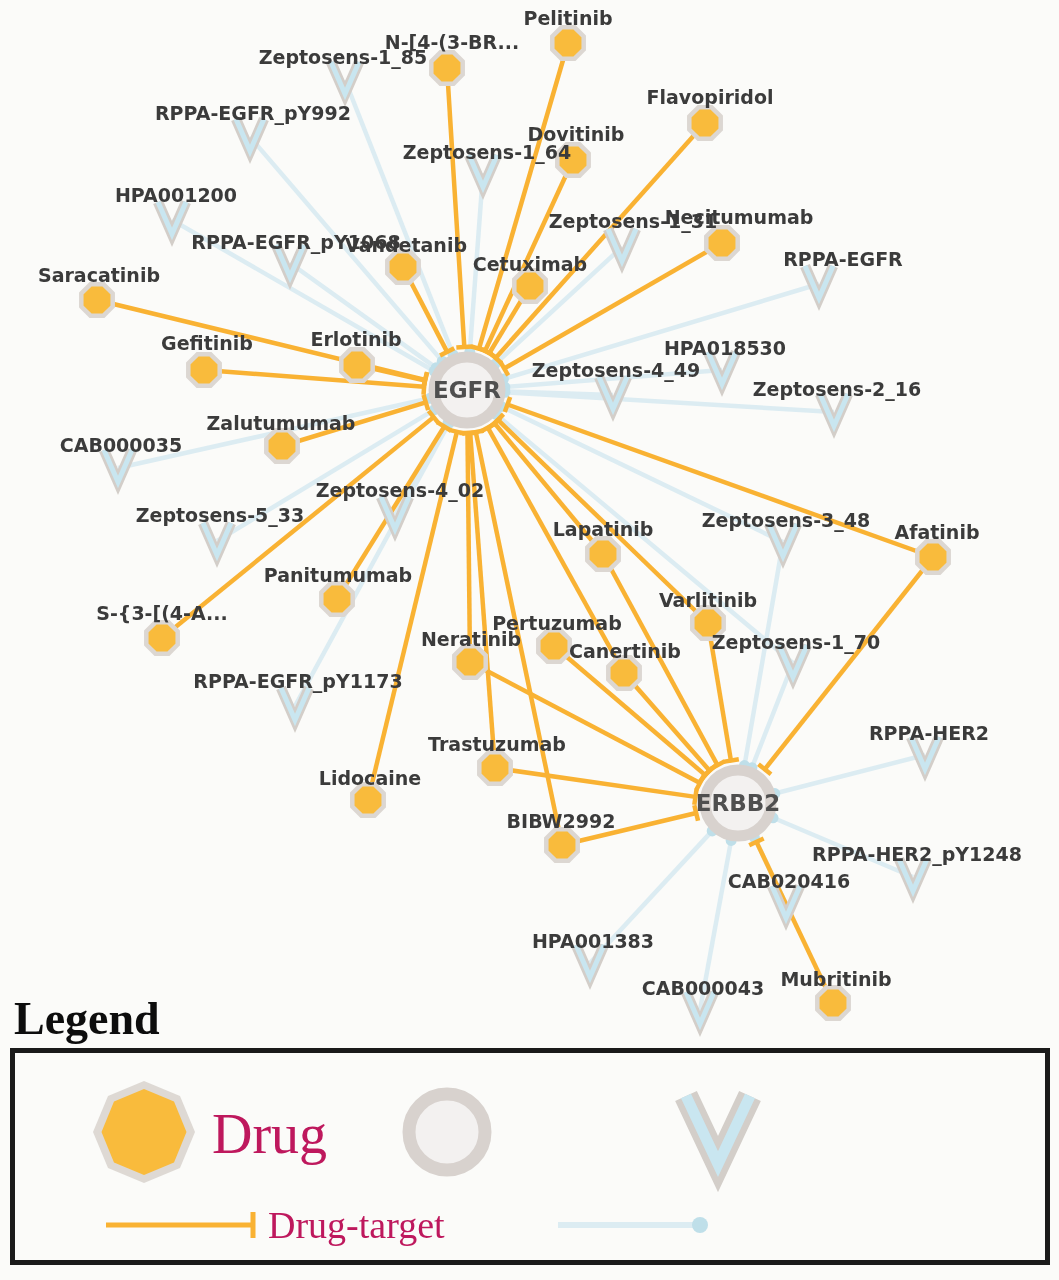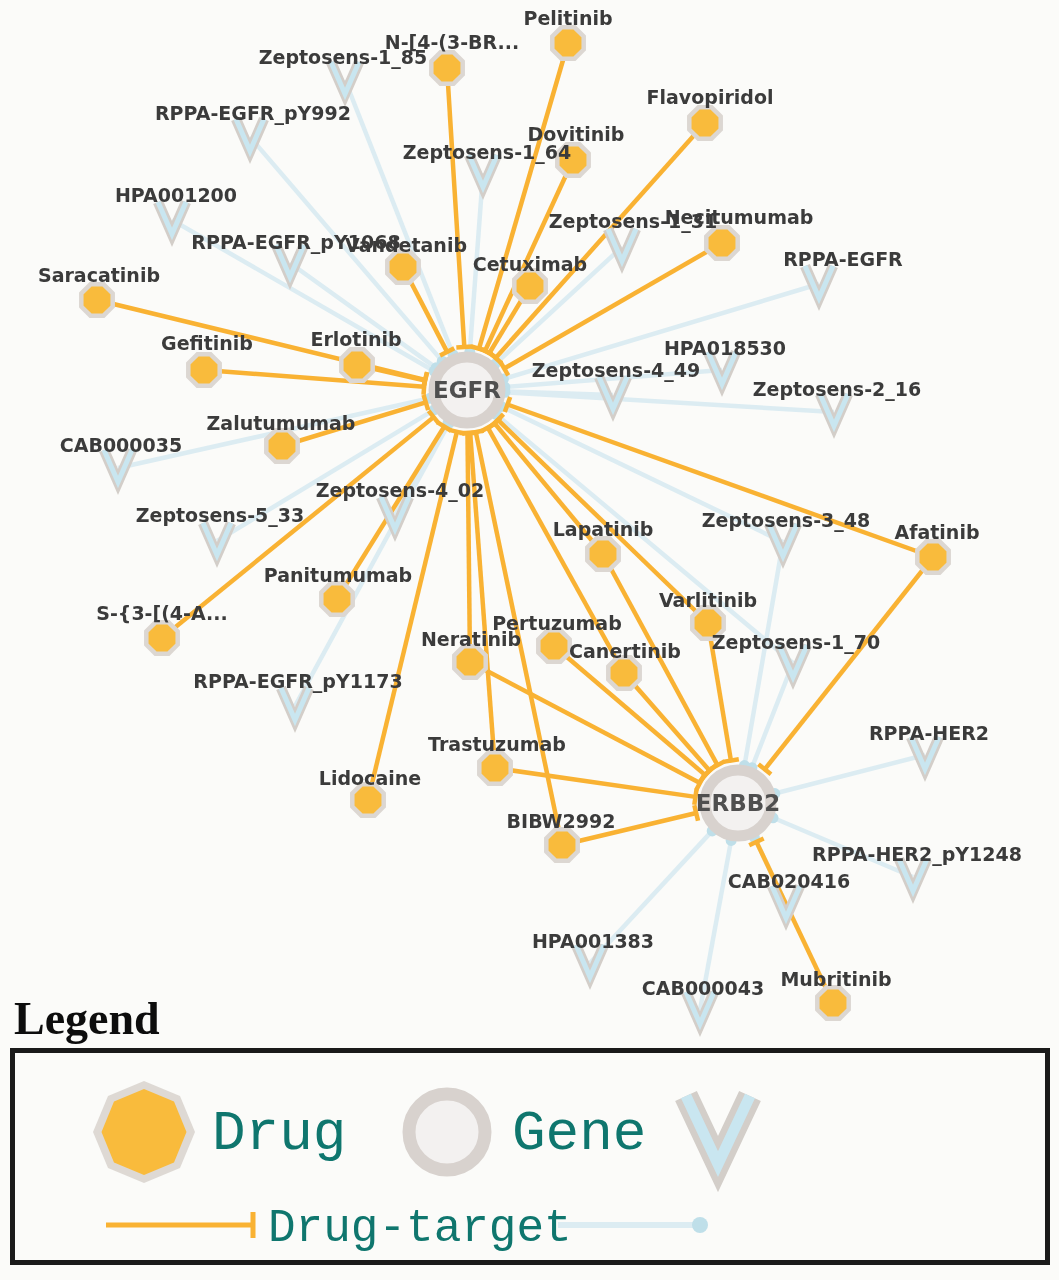--- a/index.html
+++ b/index.html
@@ -5,23 +5,23 @@
   html,body{margin:0;padding:0;background:#ffffff;}
   .stage{position:relative;width:1059px;height:1280px;background:#fbfbf9;overflow:hidden;
          font-family:"DejaVu Sans",sans-serif;}
   #graph{position:absolute;left:0;top:0;}
   .nlabel{font-family:"DejaVu Sans",sans-serif;font-weight:bold;font-size:19px;fill:#3b3b3b;}
   .glabel{font-family:"DejaVu Sans",sans-serif;font-weight:bold;font-size:23px;fill:#4f4f4f;}
   .legend-title{position:absolute;left:14px;top:992px;font-family:"Liberation Serif",serif;
                 font-weight:bold;font-size:46px;color:#0d0d0d;}
   .legend-box{position:absolute;left:10px;top:1048px;width:1030px;height:207px;
               border:5px solid #1a1a1a;background:#fbfbf9;}
-  .lg-item{position:absolute;font-family:Liberation Mono, monospace;color:#0f766e;text-align:right;}
+  .lg-item{position:absolute;font-family:Liberation Serif, serif;color:#be185d;text-align:right;}
   .lg-big{font-size:56px;top:1102px;}
-  .lg-small{font-size:46px;top:1203px;}
+  .lg-small{font-size:38px;top:1203px;}
   .lg-glyph{position:absolute;}
 </style>
 </head>
 <body>
 
 <div class="stage">
   <svg id="graph" width="1059" height="1280" viewBox="0 0 1059 1280">
       <line x1="345" y1="80" x2="453.0840377917737" y2="354.639768159425" stroke="#dcecf2" stroke-width="4.5"></line>
       <circle cx="453.0840377917737" cy="354.639768159425" r="5.5" fill="#bfdfe9"></circle>
       <line x1="250" y1="137" x2="442.26054032881785" y2="361.1562981713867" stroke="#dcecf2" stroke-width="4.5"></line>
@@ -352,15 +352,14 @@
   <svg class="lg-glyph" style="left:98px;top:1205px;" width="175" height="40">
     <line x1="8" y1="20" x2="155" y2="20" stroke="#f9b233" stroke-width="5"></line>
     <line x1="155" y1="7" x2="155" y2="33" stroke="#f9b233" stroke-width="5"></line>
   </svg>
   <svg class="lg-glyph" style="left:550px;top:1205px;" width="175" height="40">
     <line x1="8" y1="20" x2="148" y2="20" stroke="#dcecf2" stroke-width="6"></line>
     <circle cx="150" cy="20" r="8" fill="#bfdfe9"></circle>
   </svg>
 
   <span class="lg-item lg-big" style="left:212px;">Drug</span>
-  <span class="lg-item lg-big" style="left:512px;">Gene</span>
   <span class="lg-item lg-small" style="left:268px;">Drug-target</span>
 </div>
 
 </body></html>

